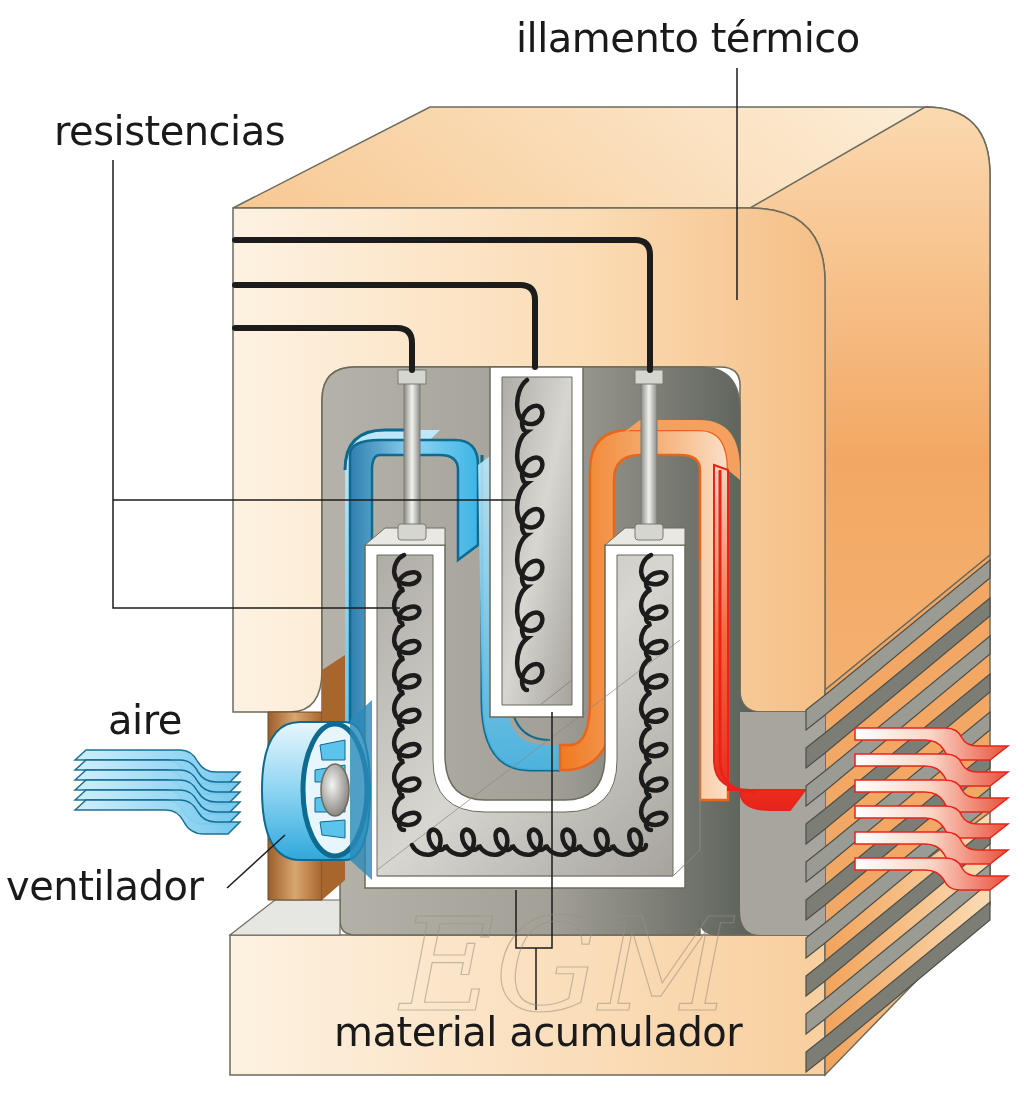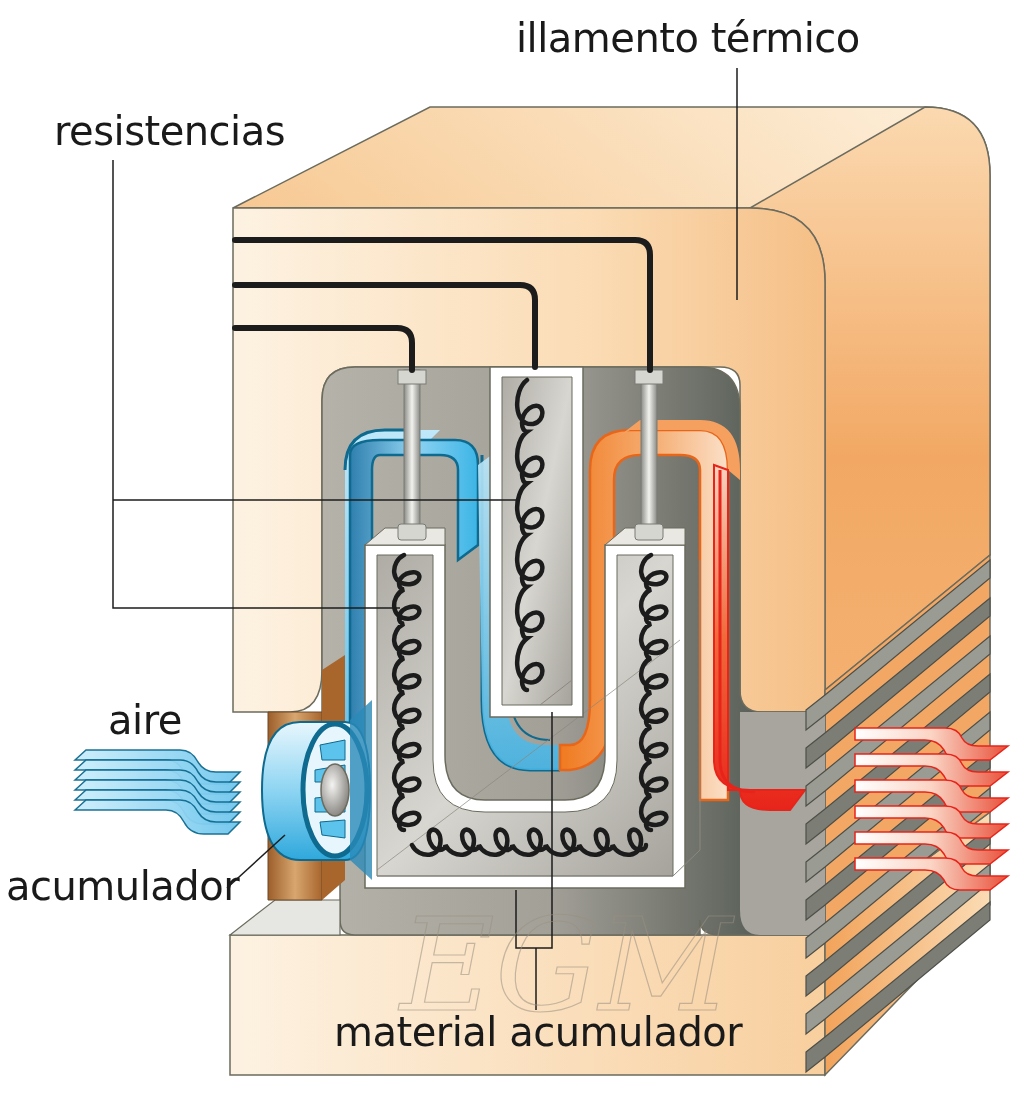--- a/index.html
+++ b/index.html
@@ -243,14 +243,14 @@
     <path d="M516,890 L516,948 L552,948 L552,712"></path>
     <path d="M536,948 L536,1010"></path>
   </g>
 
   <text class="watermark" x="400" y="1010" font-size="130" fill="none" stroke="#9a9080" stroke-width="1.2" opacity="0.55">EGM</text>
 </svg>
 
 <div class="label" style="left:516px; top:18px;">illamento térmico</div>
 <div class="label" style="left:8px; top:111px;margin-left:46px;">resistencias</div>
 <div class="label" style="left:108px; top:700px;">aire</div>
-<div class="label" style="left:6px; top:866px;">acumulador</div>
+<div class="label" style="left:6px; top:866px;">ventilador</div>
 <div class="label" style="left:334px; top:1012px;">material acumulador</div>
 
 </body></html>

